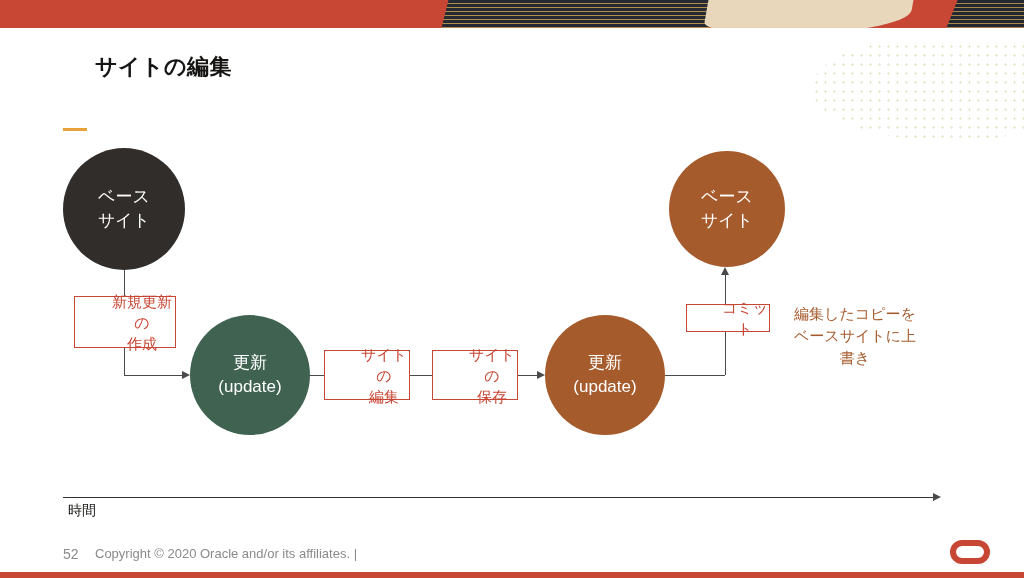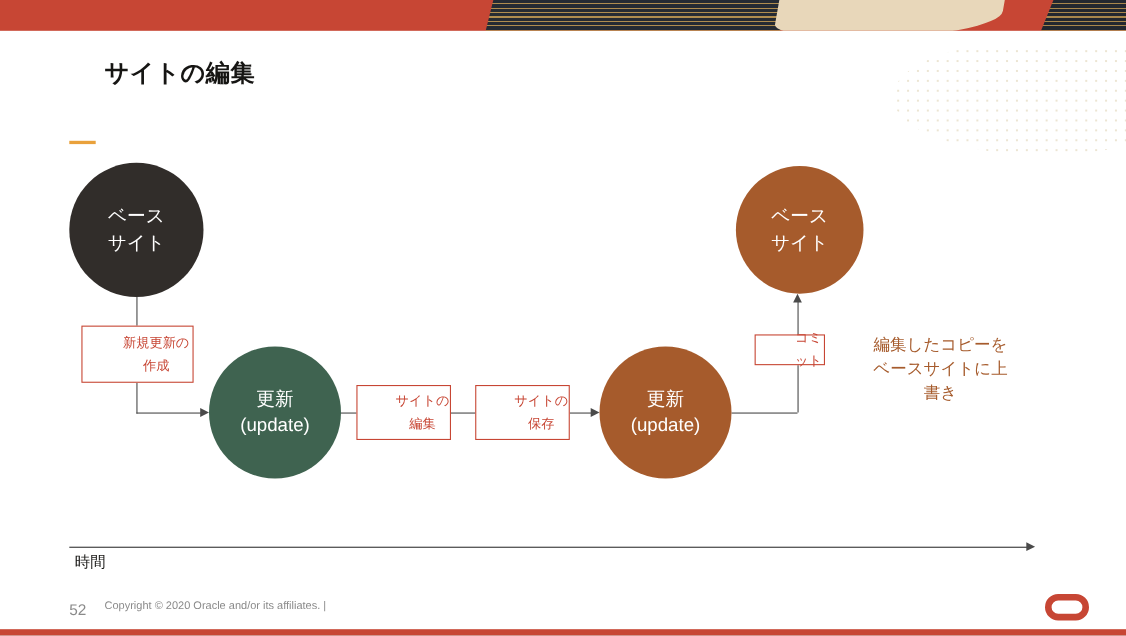--- a/index.html
+++ b/index.html
@@ -45,34 +45,34 @@
   .arrow.up{border-left:4px solid transparent;border-right:4px solid transparent;border-bottom:8px solid var(--line);}
 
   .circle{position:absolute;border-radius:50%;display:flex;align-items:center;justify-content:center;
     color:#ffffff;text-align:center;font-size:17px;line-height:24px;}
   .circle.dark{background:var(--dark);}
   .circle.green{background:var(--green);}
   .circle.brown{background:var(--brown);}
 
   .pbox{position:absolute;border:1px solid var(--accent);background:#fff;color:var(--accent);
     display:flex;align-items:center;justify-content:center;text-align:center;
-    font-size:12px;line-height:21px;z-index:2;padding-left:34px;}
+    font-size:15px;line-height:21px;z-index:2;padding-left:34px;}
 
   .caption{position:absolute;text-align:center;font-size:15px;line-height:22px;color:var(--accent);}
   .caption.brown-text{color:var(--brown);}
   .multiline{white-space:pre-line;}
 
   
   .time-axis{background:#333;}
   .time-arrow{border-left-color:#333;}
   .time-label{position:absolute;left:68px;top:502px;font-size:14px;color:#161513;}
 
   
   .page-number{position:absolute;left:63px;top:546px;font-size:14px;color:#8a8a8a;}
-  .copyright{position:absolute;left:95px;top:546px;font-size:10px;color:#8a8a8a;}
+  .copyright{position:absolute;left:95px;top:546px;font-size:13px;color:#8a8a8a;}
   .oracle-logo{position:absolute;left:950px;top:540px;width:40px;height:24px;
     border:6px solid var(--accent);border-radius:12px;}
   .bottom-bar{position:absolute;left:0;top:572px;width:1024px;height:6px;background:var(--accent);}
 </style>
 </head>
 <body>
 
 <div class="slide">
 
   <div class="top-banner">
@@ -119,21 +119,21 @@
 作成</span>
   </div>
   <div class="pbox" style="left:324px;top:350px;width:86px;height:50px">
     <span class="multiline">サイトの
 編集</span>
   </div>
   <div class="pbox" style="left:432px;top:350px;width:86px;height:50px">
     <span class="multiline">サイトの
 保存</span>
   </div>
-  <div class="pbox" style="left:686px;top:304px;width:64px;height:28px">
+  <div class="pbox" style="left:686px;top:304px;width:84px;height:28px">
     <span>コミット</span>
   </div>
 
   <div class="caption brown-text multiline" style="left:780px;top:303px;width:150px">編集したコピーを
 ベースサイトに上
 書き</div>
 
   <div class="line h time-axis" style="left:63px;top:497px;width:872px"></div>
   <div class="arrow right time-arrow" style="left:933px;top:493px"></div>
   <div class="time-label">時間</div>

